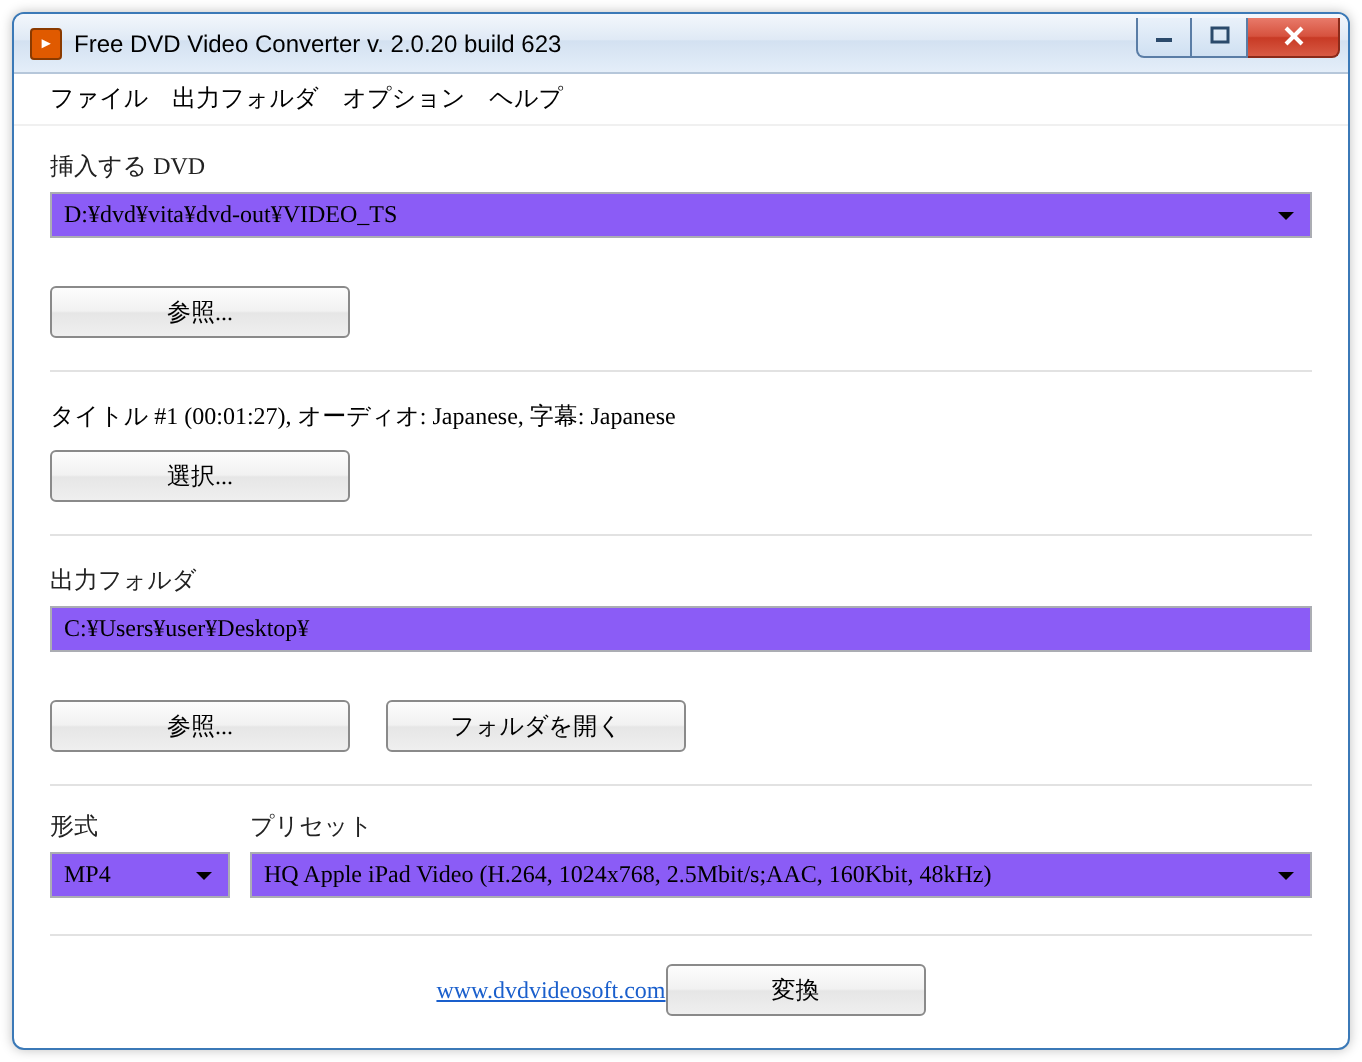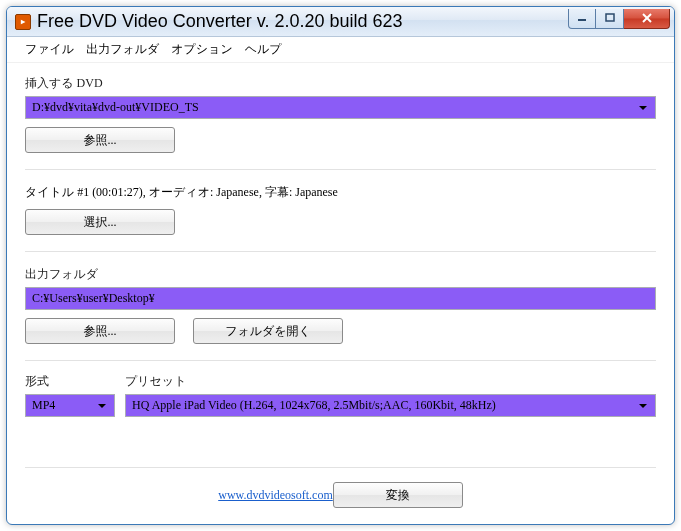--- a/index.html
+++ b/index.html
@@ -35,21 +35,21 @@
   .titlebar .app-icon {
     width: 16px; height: 16px;
     background: #e05a00;
     border: 1px solid #8a3a00;
     border-radius: 2px;
     margin-right: 6px;
     display:flex; align-items:center; justify-content:center;
     color:#fff; font-size:8px; font-weight:bold;
   }
   .titlebar .title-text {
-    font-size: 18px;
+    font-size: 12px;
     color: #000;
     flex: 1;
   }
   .win-btns {
     display:flex;
     height: 20px;
     margin-right: 4px;
     margin-top:-6px;
   }
   .win-btn {
@@ -119,21 +119,21 @@
     border: 1px solid #8a8a8a;
     border-radius: 3px;
     background: linear-gradient(to bottom, #fdfdfd 0%, #f1f1f1 48%, #e6e6e6 52%, #efefef 100%);
     display:inline-flex;
     align-items:center;
     justify-content:center;
     padding: 0 14px;
     font-size:12px;
     cursor:default;
   }
-  .btn-row { margin-top: 8px; display:flex; gap:18px; }
+  .btn-row { margin-top: 24px; display:flex; gap:18px; }
   .rule {
     border:none;
     border-top:1px solid #e2e2e2;
     margin: 16px 0 0 0;
   }
   .title-info {
     margin-top: 14px;
     margin-bottom: 6px;
   }
 

